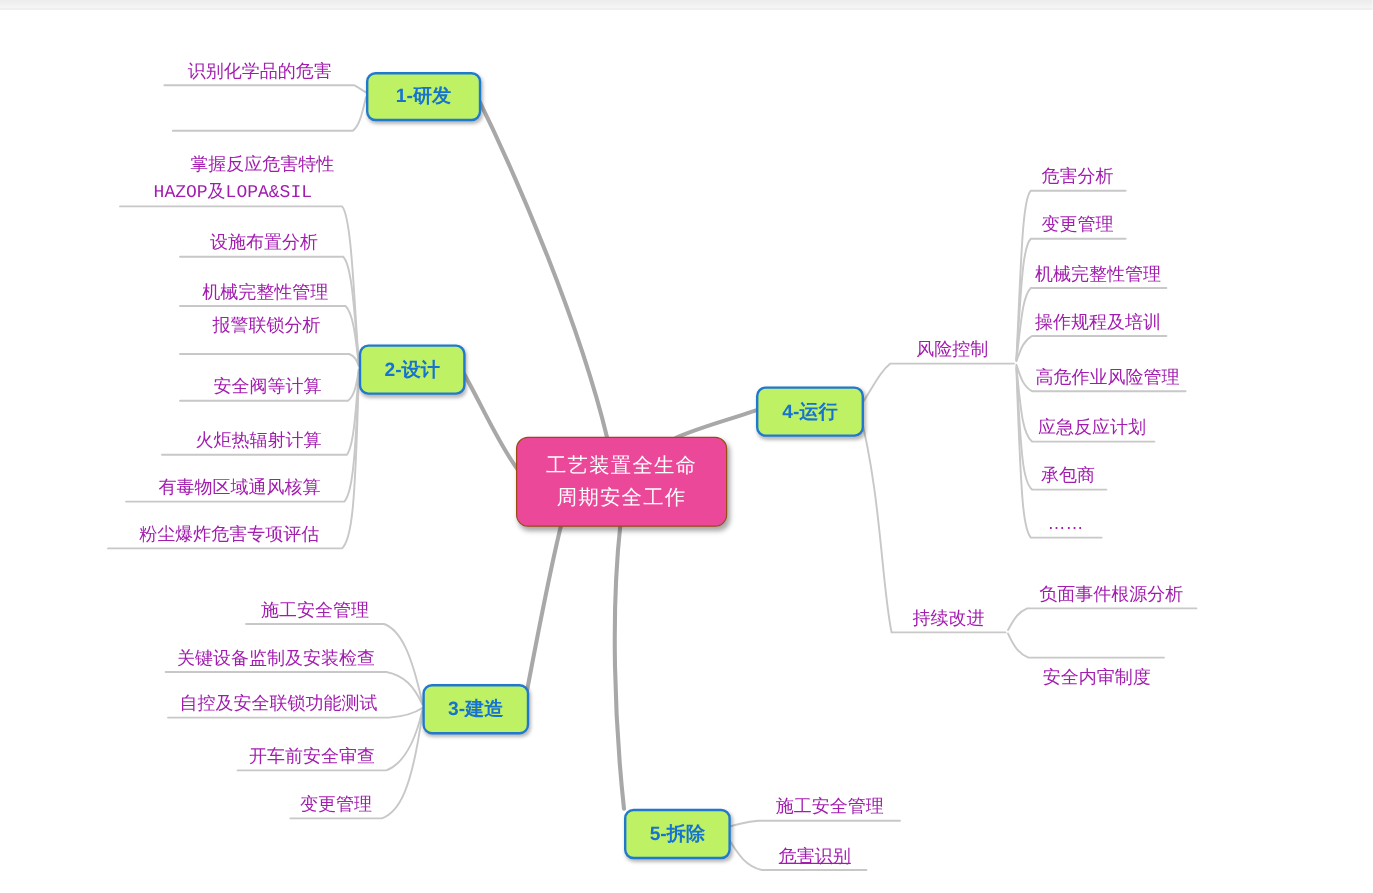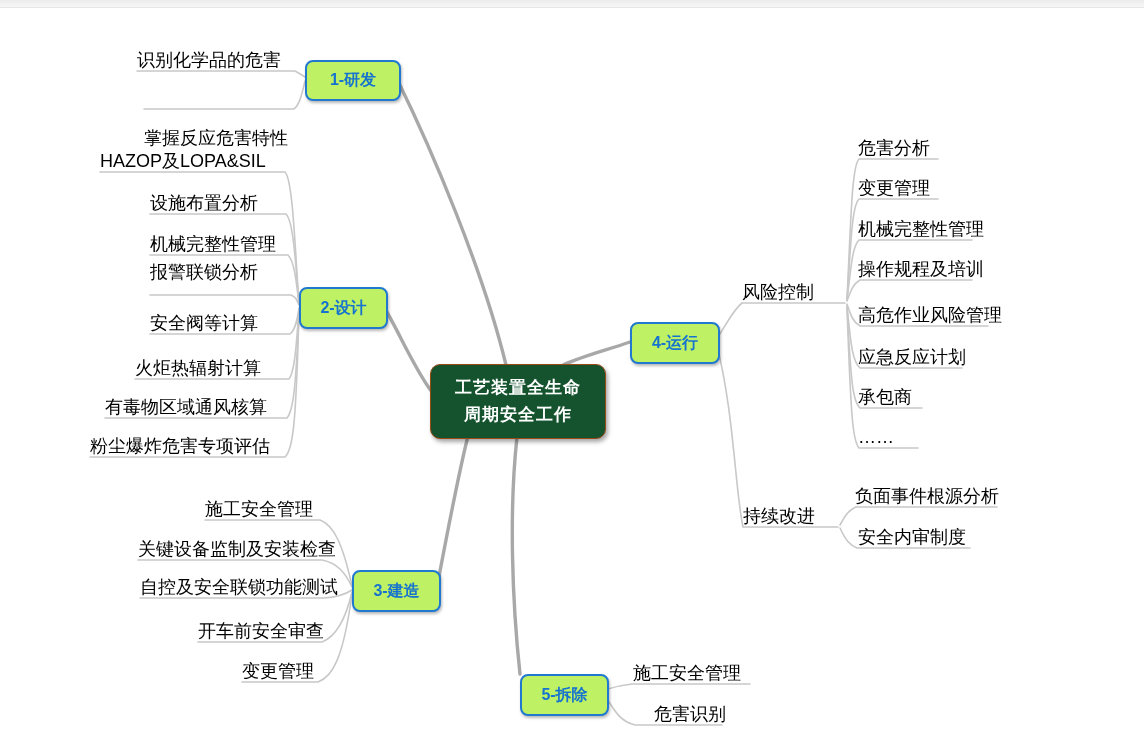--- a/index.html
+++ b/index.html
@@ -6,34 +6,34 @@
   #stage{
     position:relative;width:1144px;height:744px;overflow:hidden;
     background:#ffffff;font-family:"Liberation Sans",sans-serif;
   }
   #topbar{
     position:absolute;left:0;top:0;width:1144px;height:7px;
     background:linear-gradient(#ececec,#f6f6f6);border-bottom:1px solid #e6e6e6;
   }
   #wires{position:absolute;left:0;top:0;z-index:1;}
   .leaf{
-    position:absolute;height:22px;line-height:22px;text-align:left;
-    font-size:18px;color:#000000;white-space:nowrap;z-index:2;cursor:default;
+    position:absolute;height:22px;line-height:22px;text-align:center;
+    font-size:15px;color:#a21caf;white-space:nowrap;z-index:2;cursor:default;
   }
   .topic-box{
     position:absolute;z-index:3;display:flex;align-items:center;justify-content:center;
     background:#bef264;border:2px solid #2079cf;border-radius:8px;
     box-shadow:1px 2px 3px rgba(0,0,0,0.28);
     font-size:16px;font-weight:bold;color:#1673cf;white-space:nowrap;
   }
   .root-box{
     position:absolute;z-index:3;display:flex;flex-direction:column;align-items:center;justify-content:center;
-    background:#14532d;border:1px solid #9a4a15;border-radius:10px;
+    background:#ec4899;border:1px solid #9a4a15;border-radius:10px;
     box-shadow:2px 3px 4px rgba(0,0,0,0.35);
-    font-size:17px;font-weight:bold;color:#ffffff;letter-spacing:1px;line-height:1.55;
+    font-size:17px;font-weight:normal;color:#ffffff;letter-spacing:1px;line-height:1.55;
   }
 </style>
 </head>
 <body>
 
 <div id="stage">
   <div id="topbar"></div>
 
   <svg id="wires" width="1144" height="744" viewBox="0 0 1144 744">
 
@@ -92,21 +92,21 @@
 
   <div class="topic-box" style="left:305px;top:60px;width:92px;height:37px;">1-研发</div>
   <div class="topic-box" style="left:299px;top:287px;width:85px;height:38px;">2-设计</div>
   <div class="topic-box" style="left:352px;top:570px;width:85px;height:38px;">3-建造</div>
   <div class="topic-box" style="left:630px;top:322px;width:86px;height:38px;">4-运行</div>
   <div class="topic-box" style="left:520px;top:674px;width:85px;height:38px;">5-拆除</div>
 
   <div class="leaf" style="left:137px;top:49px;width:159px;">识别化学品的危害</div>
   <div class="leaf" style="left:144px;top:87px;width:149px;margin-top:40px;">掌握反应危害特性</div>
 
-  <div class="leaf" style="left:100px;top:150px;width:188px;">HAZOP及LOPA&amp;SIL</div>
+  <div class="leaf" style="left:100px;top:150px;width:188px;font-family:Liberation Mono, monospace;">HAZOP及LOPA&amp;SIL</div>
   <div class="leaf" style="left:150px;top:192px;width:140px;">设施布置分析</div>
   <div class="leaf" style="left:150px;top:233px;width:142px;">机械完整性管理</div>
   <div class="leaf" style="left:150px;top:261px;width:144px;">报警联锁分析</div>
   <div class="leaf" style="left:150px;top:312px;width:146px;">安全阀等计算</div>
   <div class="leaf" style="left:135px;top:357px;width:161px;">火炬热辐射计算</div>
   <div class="leaf" style="left:105px;top:396px;width:189px;">有毒物区域通风核算</div>
   <div class="leaf" style="left:90px;top:435px;width:202px;">粉尘爆炸危害专项评估</div>
 
   <div class="leaf" style="left:205px;top:498px;width:115px;">施工安全管理</div>
   <div class="leaf" style="left:138px;top:538px;width:184px;">关键设备监制及安装检查</div>
@@ -120,17 +120,17 @@
   <div class="leaf" style="left:858px;top:137px;width:80px;">危害分析</div>
   <div class="leaf" style="left:858px;top:177px;width:80px;">变更管理</div>
   <div class="leaf" style="left:858px;top:218px;width:114px;">机械完整性管理</div>
   <div class="leaf" style="left:858px;top:258px;width:114px;">操作规程及培训</div>
   <div class="leaf" style="left:858px;top:304px;width:130px;">高危作业风险管理</div>
   <div class="leaf" style="left:858px;top:346px;width:104px;">应急反应计划</div>
   <div class="leaf" style="left:858px;top:386px;width:64px;">承包商</div>
   <div class="leaf" style="left:858px;top:426px;width:60px;">……</div>
 
   <div class="leaf" style="left:855px;top:485px;width:142px;">负面事件根源分析</div>
-  <div class="leaf" style="left:858px;top:526px;width:112px;">安全内审制度</div>
+  <div class="leaf" style="left:858px;top:554px;width:112px;">安全内审制度</div>
 
   <div class="leaf" style="left:633px;top:662px;width:117px;">施工安全管理</div>
-  <div class="leaf" style="left:654px;top:703px;width:86px;">危害识别</div>
+  <div class="leaf" style="left:636px;top:703px;width:86px;text-decoration:underline;">危害识别</div>
 </div>
 
 </body></html>

